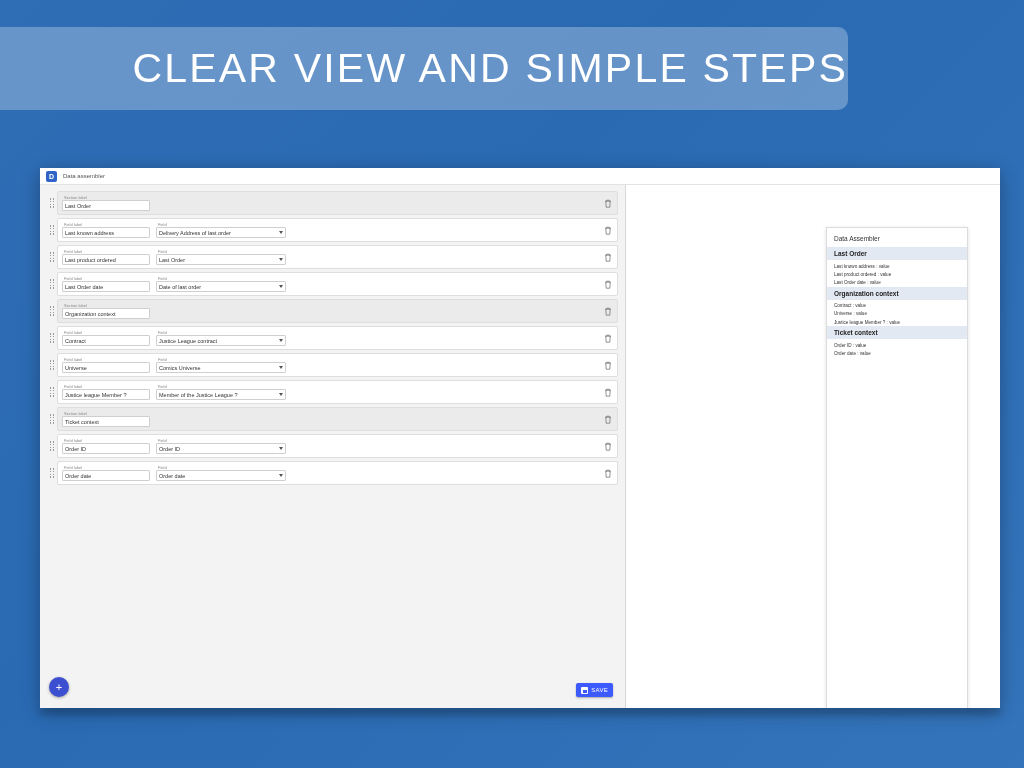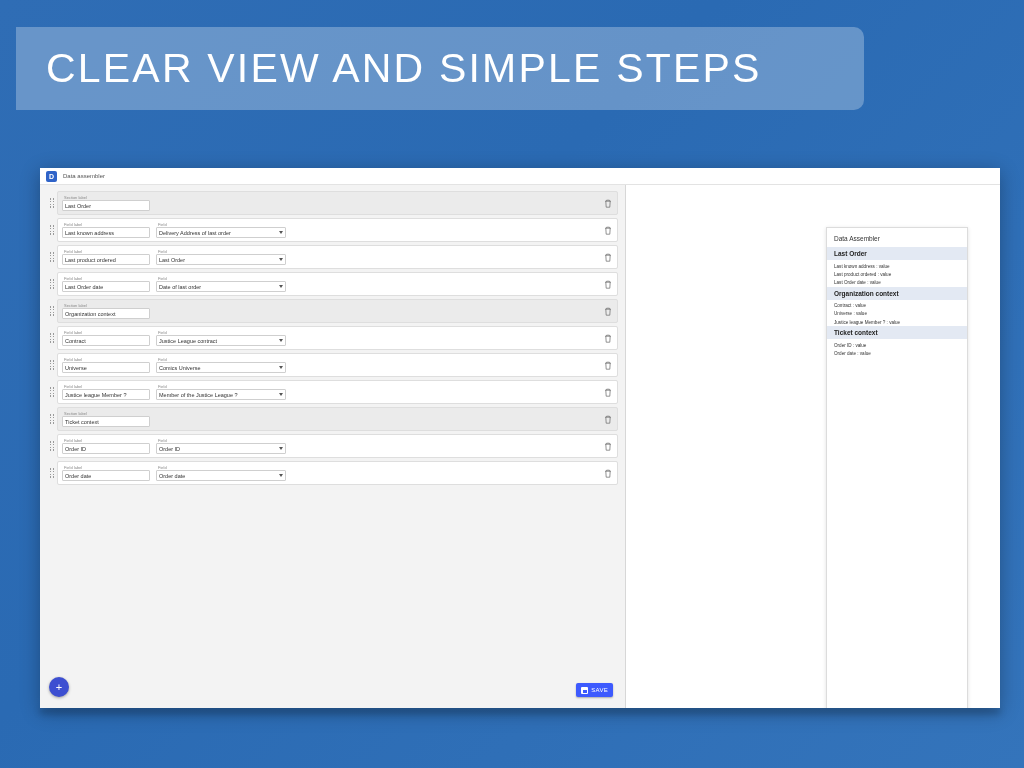--- a/index.html
+++ b/index.html
@@ -10,28 +10,29 @@
     width: 1024px;
     height: 768px;
     overflow: hidden;
     background: linear-gradient(135deg, #2f6db5 0%, #2a6ab3 40%, #3474bb 100%);
     font-family: "Liberation Sans", sans-serif;
   }
 
   
   .banner {
     position: absolute;
-    left: 16px;
+    left: 0;
     top: 27px;
     width: 848px;
     height: 83px;
     background: rgba(255,255,255,0.28);
     border-radius: 0 10px 10px 0;
     display: flex;
     align-items: center;
+    justify-content: flex-end;
   }
   .banner-text {
     color: #ffffff;
     font-size: 41px;
     letter-spacing: 2.2px;
     padding-left: 30px;
     font-weight: 400;
     white-space: nowrap;
   }
 

